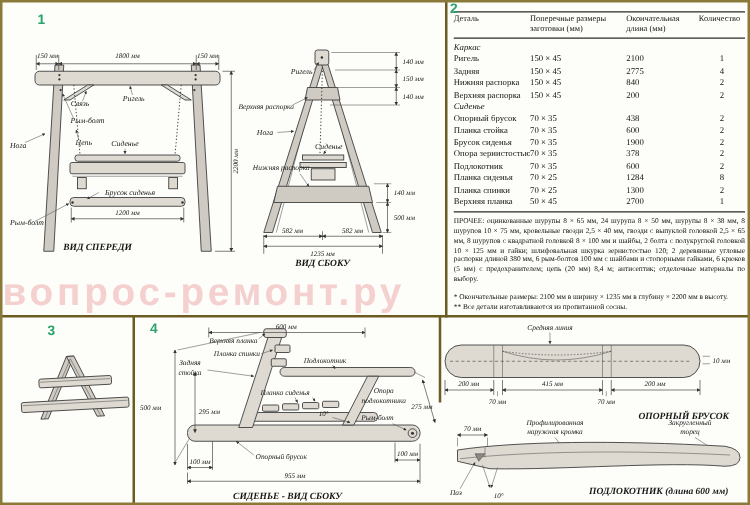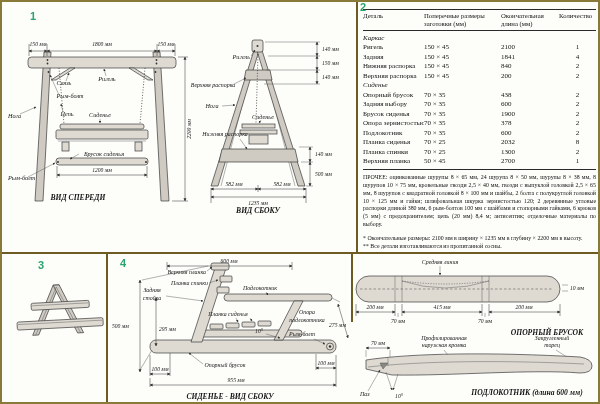--- a/index.html
+++ b/index.html
@@ -48,20 +48,21 @@
   <div class="divider" style="left:0;top:252px;width:600px;height:2px"></div>
   <div class="divider" style="left:356px;top:0;width:2px;height:254px"></div>
   <div class="divider" style="left:106px;top:252px;width:2px;height:152px"></div>
   <div class="divider" style="left:351px;top:252px;width:2px;height:70px"></div>
 
   <span class="pnum" style="left:30px;top:10px">1</span>
   <span class="pnum" style="left:360px;top:1px">2</span>
   <span class="pnum" style="left:38px;top:259px">3</span>
   <span class="pnum" style="left:120px;top:257px">4</span>
 
+  <div class="watermark">вопрос-ремонт.ру</div>
 
   <svg width="356" height="253" viewBox="0 0 356 253" style="left:0;top:0">
     <defs>
       <marker id="ar" viewBox="0 0 8 8" refX="7" refY="4" markerWidth="5.5" markerHeight="5.5" orient="auto-start-reverse">
         <path d="M0,0L8,4L0,8z" fill="#333"></path>
       </marker>
     </defs>
 
     <g>
       <polygon class="wood2" points="44,52 51,52 43,201 35,201"></polygon>
@@ -200,21 +201,21 @@
         </div>
         <div class="trow">
           <span class="c0">Ригель</span>
           <span class="c1">150 × 45</span>
           <span class="c2">2100</span>
           <span class="c3">1</span>
         </div>
         <div class="trow">
           <span class="c0">Задняя</span>
           <span class="c1">150 × 45</span>
-          <span class="c2">1841</span>
+          <span class="c2">2775</span>
           <span class="c3">4</span>
         </div>
         <div class="trow">
           <span class="c0">Нижняя распорка</span>
           <span class="c1">150 × 45</span>
           <span class="c2">840</span>
           <span class="c3">2</span>
         </div>
         <div class="trow">
           <span class="c0">Верхняя распорка</span>
@@ -225,21 +226,21 @@
         <div class="trow sec">
           <span class="c0" style="width: 233px;">Сиденье</span>
         </div>
         <div class="trow">
           <span class="c0">Опорный брусок</span>
           <span class="c1">70 × 35</span>
           <span class="c2">438</span>
           <span class="c3">2</span>
         </div>
         <div class="trow">
-          <span class="c0">Задняя выбору</span>
+          <span class="c0">Планка стойка</span>
           <span class="c1">70 × 35</span>
           <span class="c2">600</span>
           <span class="c3">2</span>
         </div>
         <div class="trow">
           <span class="c0">Брусок сиденья</span>
           <span class="c1">70 × 35</span>
           <span class="c2">1900</span>
           <span class="c3">2</span>
         </div>
@@ -251,21 +252,21 @@
         </div>
         <div class="trow">
           <span class="c0">Подлокотник</span>
           <span class="c1">70 × 35</span>
           <span class="c2">600</span>
           <span class="c3">2</span>
         </div>
         <div class="trow">
           <span class="c0">Планка сиденья</span>
           <span class="c1">70 × 25</span>
-          <span class="c2">2032</span>
+          <span class="c2">1284</span>
           <span class="c3">8</span>
         </div>
         <div class="trow">
           <span class="c0">Планка спинки</span>
           <span class="c1">70 × 25</span>
           <span class="c2">1300</span>
           <span class="c3">2</span>
         </div>
         <div class="trow">
           <span class="c0">Верхняя планка</span>

